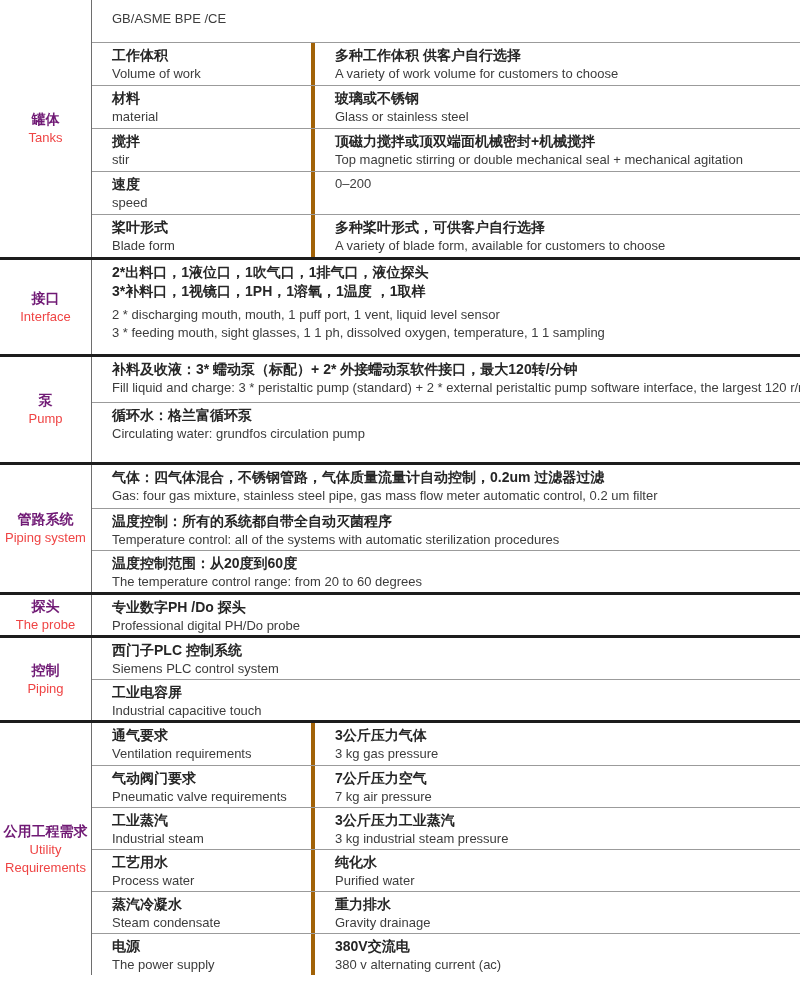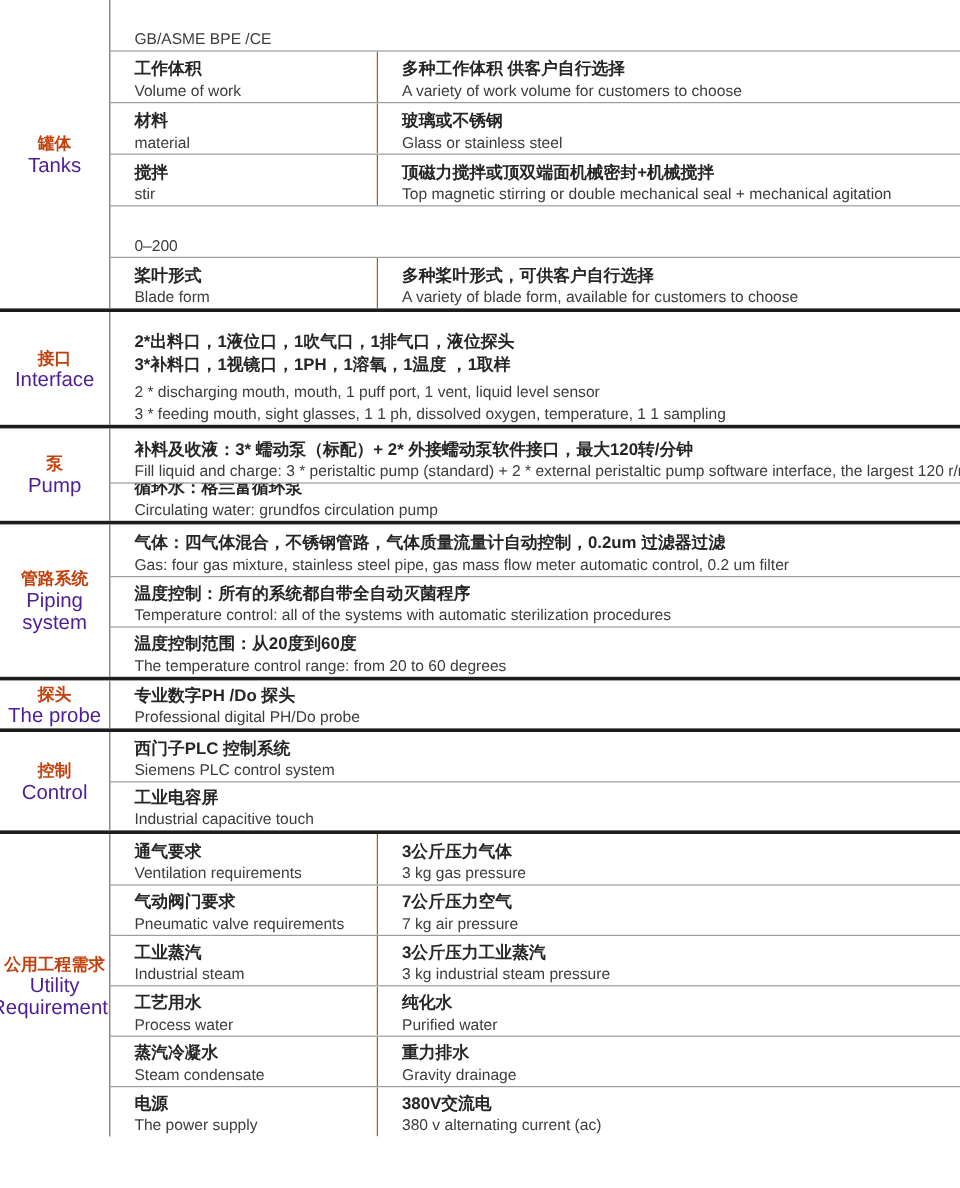--- a/index.html
+++ b/index.html
@@ -13,33 +13,33 @@
   .label-col {
     flex:0 0 92px; width:92px; box-sizing:border-box;
     border-right:1px solid #6e6e6e;
     display:flex; flex-direction:column; justify-content:center;
     align-items:center; text-align:center; overflow:hidden;
   }
   .rows { flex:1; display:flex; flex-direction:column; min-width:0; }
   .row { display:flex; box-sizing:border-box; overflow:hidden; }
   .row + .row { border-top:1px solid #9b9b9b; }
   .cell {
-    display:flex; flex-direction:column; justify-content:flex-end;
+    display:flex; flex-direction:column; justify-content:flex-start;
     padding:3px 6px 0 20px; min-width:0; overflow:hidden; box-sizing:border-box;
   }
-  .attr { flex:0 0 223px; width:223px; border-right:1px solid #a16207; }
+  .attr { flex:0 0 223px; width:223px; border-right:4px solid #a16207; }
   .value { flex:1; }
   .full { flex:1; }
   .zh { font-weight:bold; font-size:14px; line-height:19px; white-space:nowrap; color:#262626; }
   .en { font-weight:normal; font-size:13px; line-height:18px; white-space:nowrap; color:#3c3c3c; }
-  .label-zh { font-weight:bold; font-size:14px; line-height:19px; color:#c2410c; }
-  .label-en { font-weight:normal; font-size:17px; line-height:18px; color:#4c1d95; }
+  .label-zh { font-weight:bold; font-size:14px; line-height:19px; color:#701a75; }
+  .label-en { font-weight:normal; font-size:13px; line-height:18px; color:#ef4444; }
   .gap { height:5px; flex:none; }
   
-  .h42{height:42px;} .h43{height:43px;} .h44{height:32px;} .h45{height:45px;}
+  .h42{height:42px;} .h43{height:43px;} .h44{height:60px;} .h45{height:45px;}
   .h82{height:94px;} .h40{height:40px;} .h41{height:41px;}
   .gb-cell { padding-top:10px; }
 </style>
 </head>
 <body>
 
 <div class="page">
 
   <div class="section">
     <div class="label-col">
@@ -76,20 +76,24 @@
         <div class="cell attr">
           <span class="zh">搅拌</span>
           <span class="en">stir</span>
         </div>
         <div class="cell value">
           <span class="zh">顶磁力搅拌或顶双端面机械密封+机械搅拌</span>
           <span class="en">Top magnetic stirring or double mechanical seal + mechanical agitation</span>
         </div>
       </div>
       <div class="row h43">
+        <div class="cell attr">
+          <span class="zh">速度</span>
+          <span class="en">speed</span>
+        </div>
         <div class="cell value">
           <span class="en">0–200</span>
         </div>
       </div>
       <div class="row h43">
         <div class="cell attr">
           <span class="zh">桨叶形式</span>
           <span class="en">Blade form</span>
         </div>
         <div class="cell value">
@@ -177,21 +181,21 @@
           <span class="zh">专业数字PH /Do 探头</span>
           <span class="en">Professional digital PH/Do probe</span>
         </div>
       </div>
     </div>
   </div>
 
   <div class="section bt">
     <div class="label-col">
       <span class="label-zh">控制</span>
-      <span class="label-en">Control</span>
+      <span class="label-en">Piping</span>
     </div>
     <div class="rows">
       <div class="row h41">
         <div class="cell full">
           <span class="zh">西门子PLC 控制系统</span>
           <span class="en">Siemens PLC control system</span>
         </div>
       </div>
       <div class="row h41">
         <div class="cell full">

